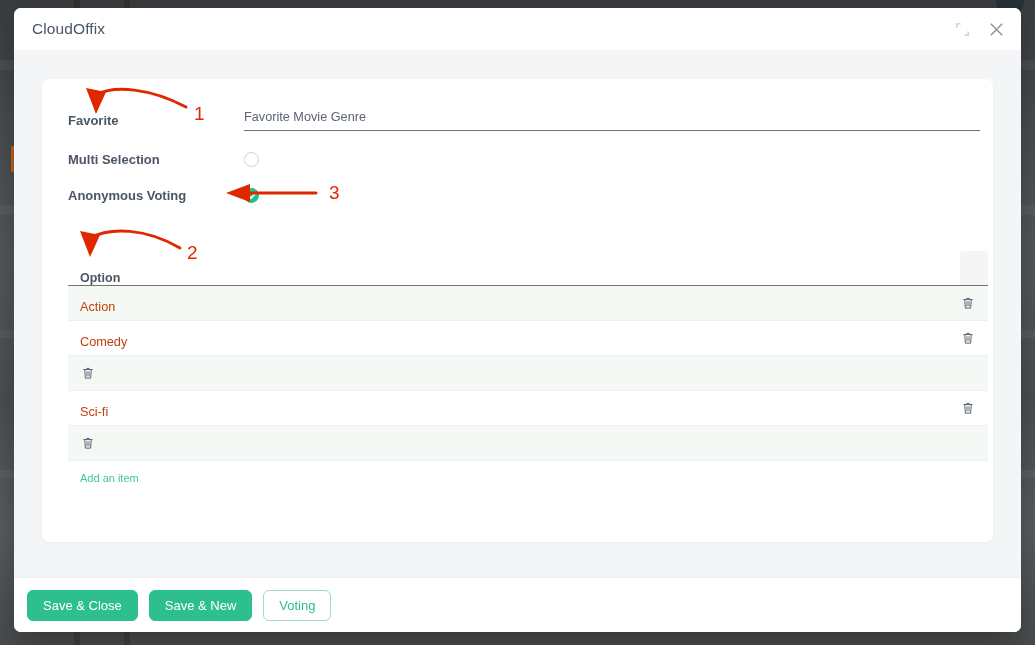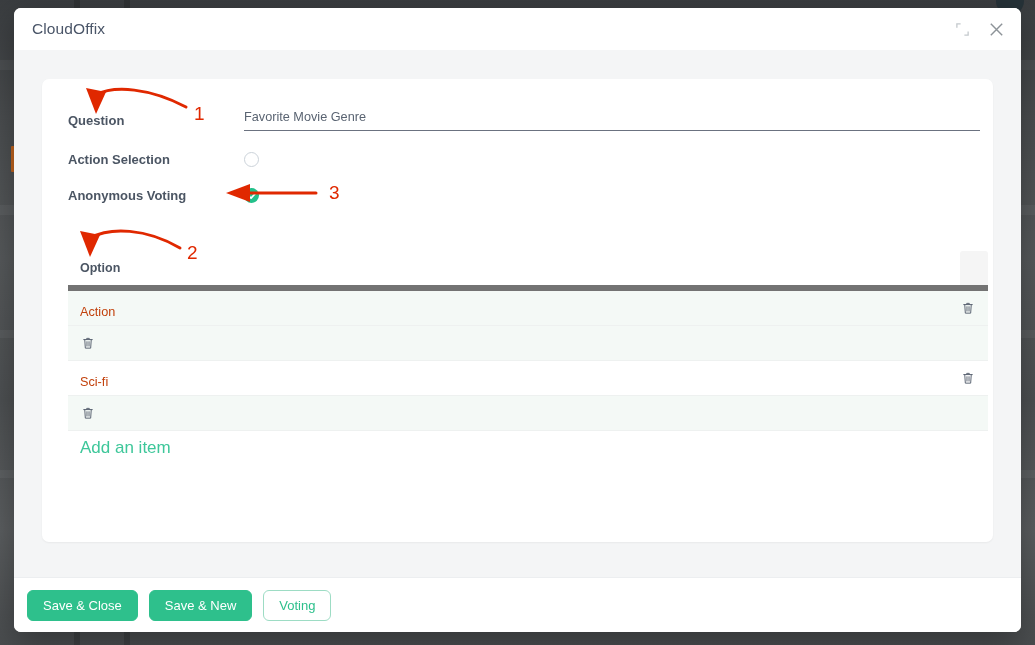--- a/index.html
+++ b/index.html
@@ -171,23 +171,23 @@
   .row-question { margin-bottom: 12px; }
   .row-multi    { margin-bottom: 9px; }
 
   
   #options-table {
     margin-top: 42px;
     width: 920px;
   }
   .opt-head {
     display: flex;
-    align-items: center;
+    align-items: flex-end;
     height: 34px;
-    border-bottom: 6px solid #737373;
+    border-bottom: 1px solid #737373;
   }
   .opt-head .th {
     font-size: 12.5px;
     font-weight: bold;
     color: #4b5563;
     padding-left: 12px;
     flex: 1 1 auto;
   }
   .opt-head .th-gap {
     width: 28px;
@@ -218,21 +218,21 @@
     align-items: center;
     justify-content: center;
     cursor: pointer;
   }
   #add-item-row {
     height: 34px;
     display: flex;
     align-items: center;
   }
   #add-item-link {
-    font-size: 17px;
+    font-size: 11px;
     color: #3ec79a;
     padding-left: 12px;
     cursor: pointer;
     text-decoration: none;
   }
 
   
   #modal-footer {
     flex: 0 0 54px;
     background: #ffffff;
@@ -304,28 +304,28 @@
           <path d="M4 4 L16 16 M16 4 L4 16"></path>
         </svg>
       </button>
     </div>
   </div>
 
   <div id="modal-body">
     <div id="form-card">
 
       <div class="field-row row-question">
-        <div class="field-label">Question</div>
+        <div class="field-label">Favorite</div>
         <div class="field-control">
           <input id="question-input" type="text" value="Favorite Movie Genre" style="">
         </div>
       </div>
 
       <div class="field-row row-multi">
-        <div class="field-label">Action Selection</div>
+        <div class="field-label">Multi Selection</div>
         <div class="field-control">
           <span class="cb off"></span>
         </div>
       </div>
 
       <div class="field-row">
         <div class="field-label">Anonymous Voting</div>
         <div class="field-control">
           <span class="cb on">
             <svg width="10" height="10" viewBox="0 0 12 12" fill="none" stroke="#ffffff" stroke-width="2" stroke-linecap="round" stroke-linejoin="round">
@@ -346,20 +346,31 @@
           <div class="del">
             <svg width="12" height="14" viewBox="0 0 14 16" fill="none" stroke="#5a6472" stroke-width="1.15" stroke-linecap="round" stroke-linejoin="round">
               <path d="M2 4 H12"></path>
                 <path d="M5.5 4 V2.6 H8.5 V4"></path>
               <path d="M3.2 4 L3.9 14 H10.1 L10.8 4"></path>
               <path d="M5.8 6.5 V11.6 M8.2 6.5 V11.6"></path>
             </svg>
           </div>
         </div>
 
+        <div class="opt-row">
+          <div class="cell">Comedy</div>
+          <div class="del">
+            <svg width="12" height="14" viewBox="0 0 14 16" fill="none" stroke="#5a6472" stroke-width="1.15" stroke-linecap="round" stroke-linejoin="round">
+              <path d="M2 4 H12"></path>
+                <path d="M5.5 4 V2.6 H8.5 V4"></path>
+              <path d="M3.2 4 L3.9 14 H10.1 L10.8 4"></path>
+              <path d="M5.8 6.5 V11.6 M8.2 6.5 V11.6"></path>
+            </svg>
+          </div>
+        </div>
 
         <div class="opt-row alt">
           <div class="del">
             <svg width="12" height="14" viewBox="0 0 14 16" fill="none" stroke="#5a6472" stroke-width="1.15" stroke-linecap="round" stroke-linejoin="round">
               <path d="M2 4 H12"></path>
                 <path d="M5.5 4 V2.6 H8.5 V4"></path>
               <path d="M3.2 4 L3.9 14 H10.1 L10.8 4"></path>
               <path d="M5.8 6.5 V11.6 M8.2 6.5 V11.6"></path>
             </svg>
           </div>

